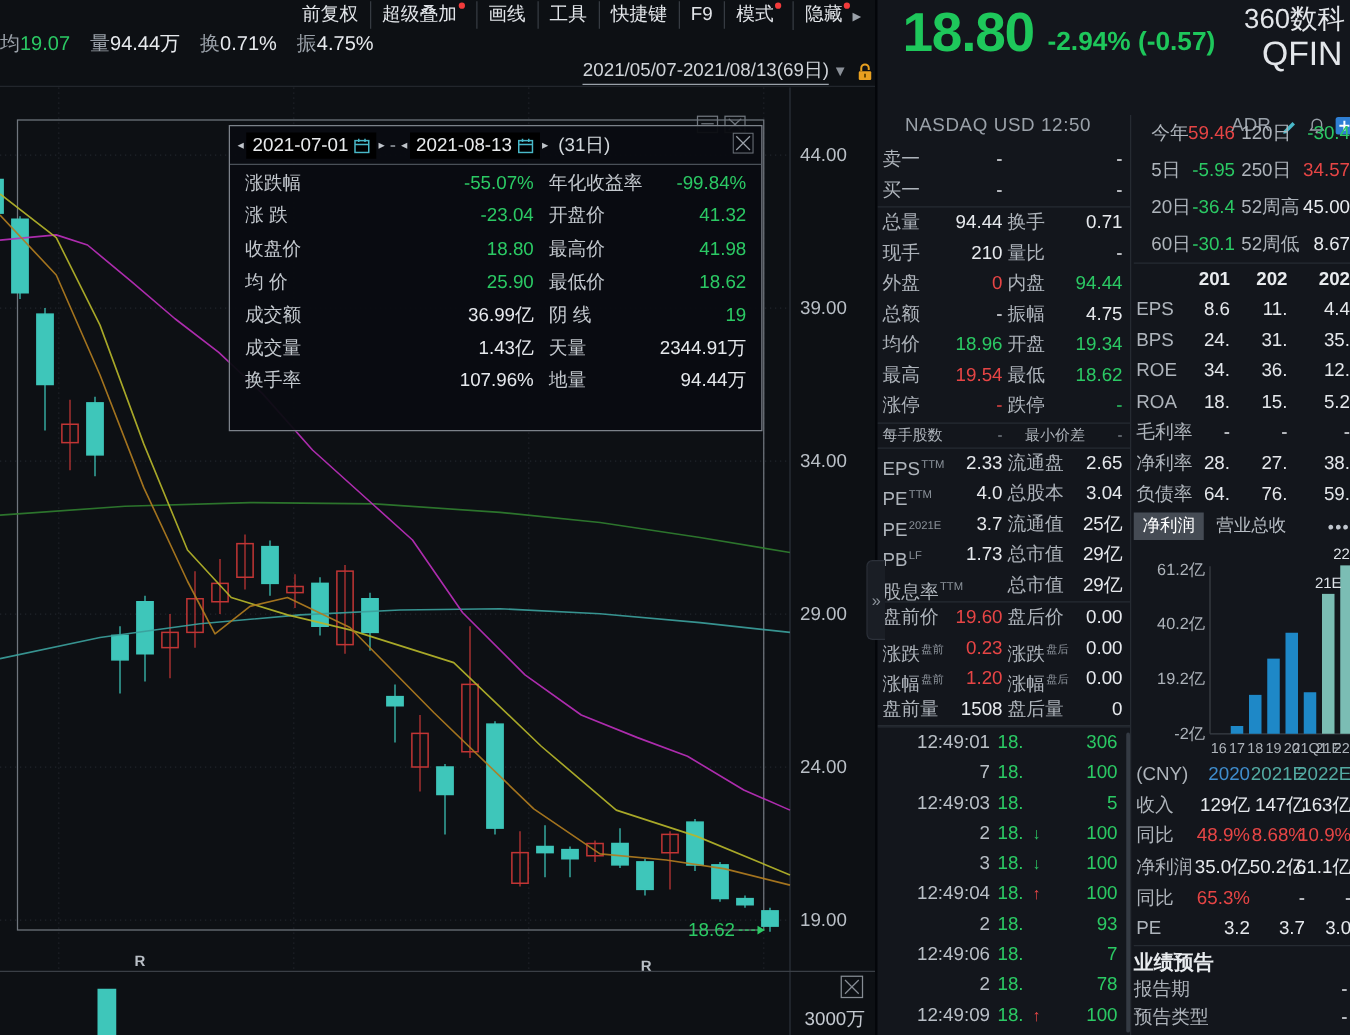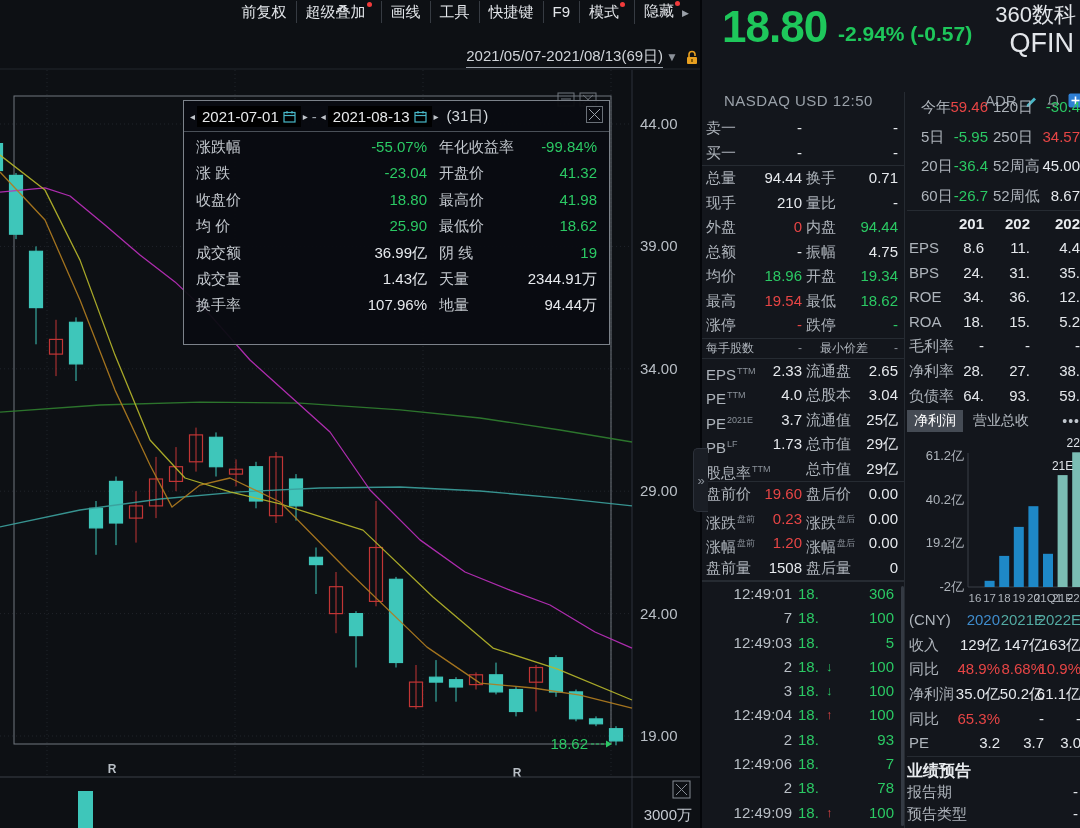--- a/index.html
+++ b/index.html
@@ -210,20 +210,26 @@
     <div class="toolbar" id="toolbar">
         <div class="tbitem"><span>前复权</span></div>
         <div class="tbitem"><span>超级叠加</span><span class="reddot"></span></div>
         <div class="tbitem"><span>画线</span></div>
         <div class="tbitem"><span>工具</span></div>
         <div class="tbitem"><span>快捷键</span></div>
         <div class="tbitem"><span>F9</span></div>
         <div class="tbitem"><span>模式</span><span class="reddot"></span></div>
         <div class="tbitem"><span>隐藏</span><span class="reddot"></span><span class="expand">▶</span></div>
       </div>
+    <div class="statsrow" id="statsrow">
+        <span><span class="lab">均</span><span class="cg">19.07</span></span>
+        <span><span class="lab">量</span><span class="cw">94.44万</span></span>
+        <span><span class="lab">换</span><span class="cw">0.71%</span></span>
+        <span><span class="lab">振</span><span class="cw">4.75%</span></span>
+      </div>
     <div class="daterow">
       <span class="drtext">2021/05/07-2021/08/13(69日)</span>
       <span class="drcaret">▼</span>
     </div>
     <div class="lockwrap">
       <svg width="16" height="16" viewBox="0 0 16 16">
         <path d="M5 8 V5.5 a3 3 0 0 1 6 0 V7" fill="none" stroke="#e8a020" stroke-width="1.6"></path>
         <rect x="3" y="8" width="10" height="7" rx="1" fill="#e8a020"></rect>
         <rect x="7.2" y="10" width="1.6" height="3" fill="#6b4a00"></rect>
       </svg>
@@ -523,21 +529,21 @@
           <span class="v2 cr">34.57</span>
         </div>
         <div class="prow">
           <span class="l1">20日</span>
           <span class="v1 cg">-36.4</span>
           <span class="l2">52周高</span>
           <span class="v2 cw">45.00</span>
         </div>
         <div class="prow">
           <span class="l1">60日</span>
-          <span class="v1 cg">-26.7</span>
+          <span class="v1 cg">-30.1</span>
           <span class="l2">52周低</span>
           <span class="v2 cw">8.67</span>
         </div>
         <div class="sep"></div>
         <div class="yhdr">
           <span class="c1r">201</span>
           <span class="c2r">202</span>
           <span class="c3r">202</span>
         </div>
         <div class="frow">
@@ -572,21 +578,21 @@
         </div>
         <div class="frow">
           <span class="fl">净利率</span>
           <span class="fv c1r">28.</span>
           <span class="fv c2r">27.</span>
           <span class="fv c3r">38.</span>
         </div>
         <div class="frow">
           <span class="fl">负债率</span>
           <span class="fv c1r">64.</span>
-          <span class="fv c2r">93.</span>
+          <span class="fv c2r">76.</span>
           <span class="fv c3r">59.</span>
         </div>
         <div class="tabsrow">
           <span class="tabchip">净利润</span>
           <span class="tabother">营业总收</span>
           <span class="tabdots">•••</span>
         </div>
         <div class="minichart"><svg width="178" height="175">
             <line x1="61" y1="20" x2="61" y2="154" stroke="#3a3f46"></line>
             <line x1="61" y1="154" x2="176" y2="154" stroke="#3a3f46"></line>

